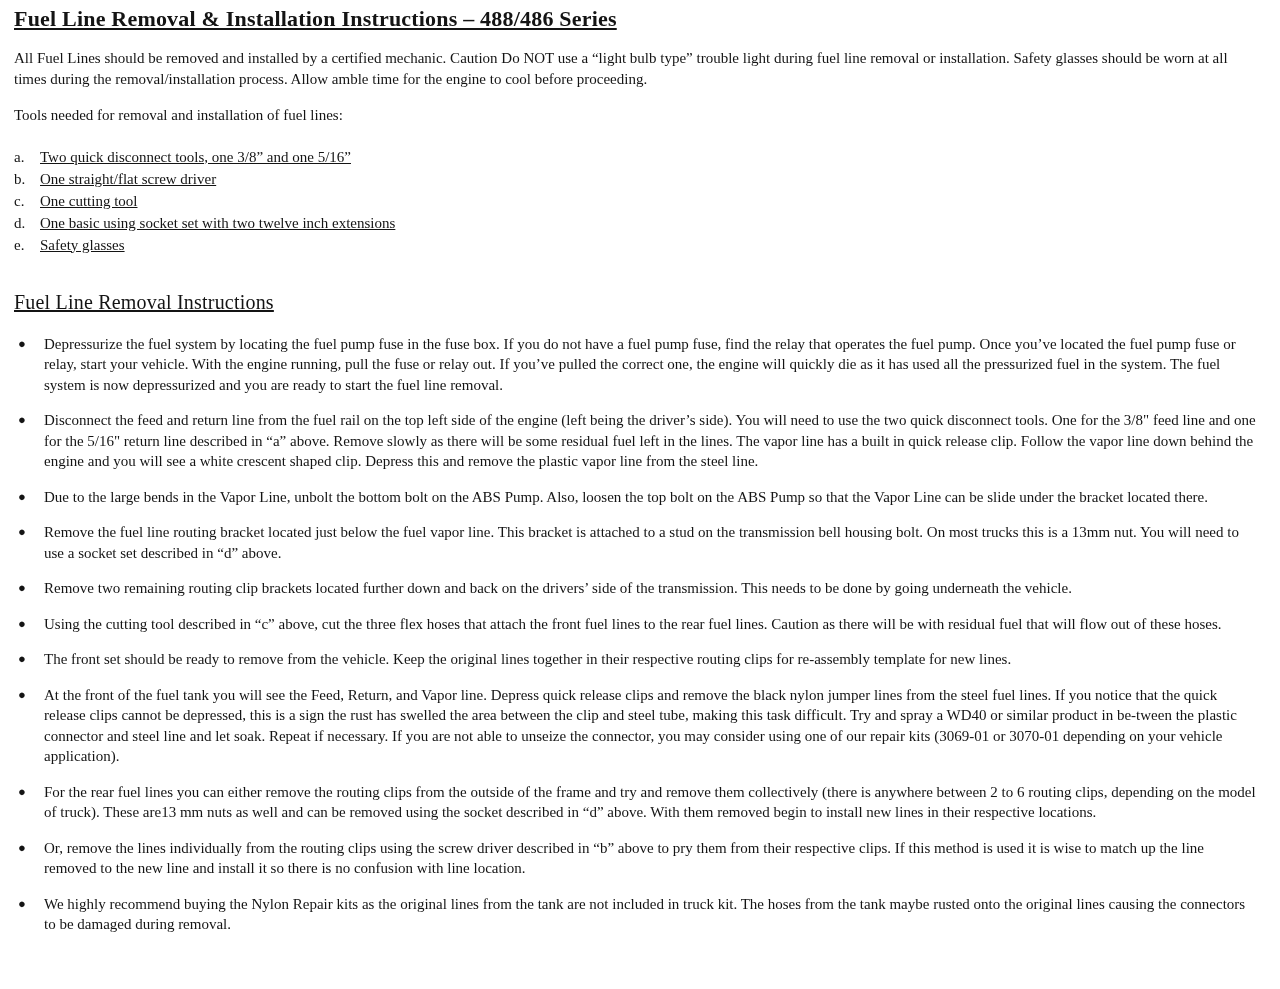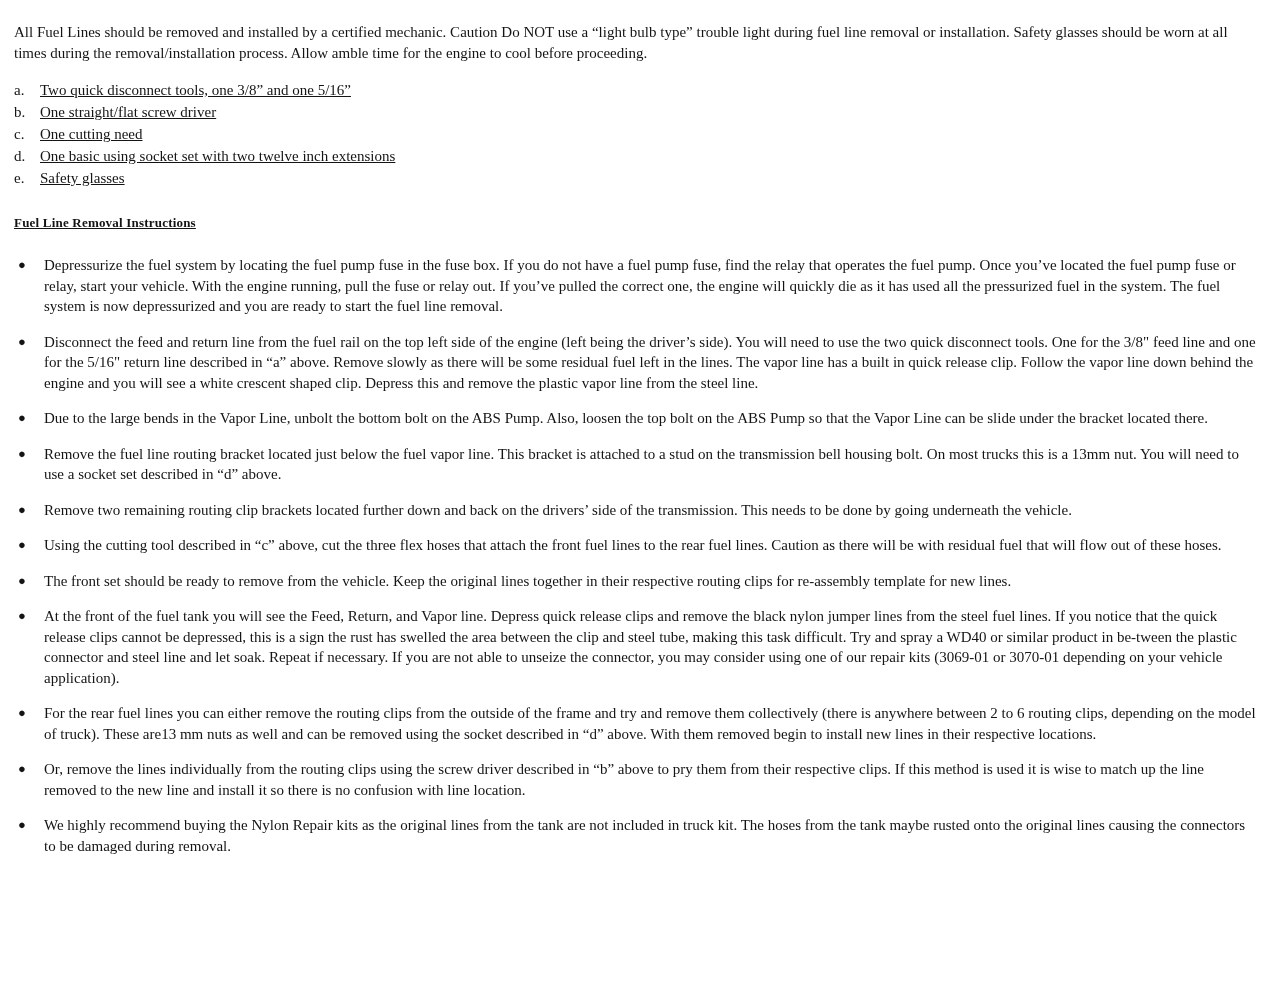--- a/index.html
+++ b/index.html
@@ -46,25 +46,25 @@
   }
   .tool-letter {
     flex: 0 0 26px;
   }
   .tool-text {
     flex: 1;
     padding-right: 10px;
     text-decoration: underline;
   }
   .section-heading {
-    font-size: 13px;
+    font-size: 20px;
     line-height: 24px;
-    font-weight: bold;
+    font-weight: normal;
     text-decoration: underline;
-    margin: 22px 0 20px 0;
+    margin: 34px 0 20px 0;
     letter-spacing: 0.2px;
   }
   .step-list {
     margin: 0;
   }
   .step-item {
     display: flex;
     margin: 0 0 15px 0;
   }
   .step-marker {
@@ -75,36 +75,38 @@
   .step-text {
     flex: 1;
     padding-right: 8px;
   }
 </style>
 </head>
 <body>
 
 <div class="page">
 
+  <h1 class="doc-title">Fuel Line Removal &amp; Installation Instructions – 488/486 Series</h1>
 
   <p class="intro-paragraph">All Fuel Lines should be removed and installed by a certified mechanic. Caution Do NOT use a “light bulb type” trouble light during fuel line removal or installation. Safety glasses should be worn at all times during the removal/installation process. Allow amble time for the engine to cool before proceeding.</p>
 
+  <p class="tools-intro">Tools needed for removal and installation of fuel lines:</p>
 
   <div class="tool-list">
     <div class="tool-item">
       <span class="tool-letter">a.</span>
       <span class="tool-text">Two quick disconnect tools, one 3/8” and one 5/16”</span>
     </div>
     <div class="tool-item">
       <span class="tool-letter">b.</span>
       <span class="tool-text">One straight/flat screw driver</span>
     </div>
     <div class="tool-item">
       <span class="tool-letter">c.</span>
-      <span class="tool-text">One cutting need</span>
+      <span class="tool-text">One cutting tool</span>
     </div>
     <div class="tool-item">
       <span class="tool-letter">d.</span>
       <span class="tool-text">One basic using socket set with two twelve inch extensions</span>
     </div>
     <div class="tool-item">
       <span class="tool-letter">e.</span>
       <span class="tool-text">Safety glasses</span>
     </div>
   </div>

